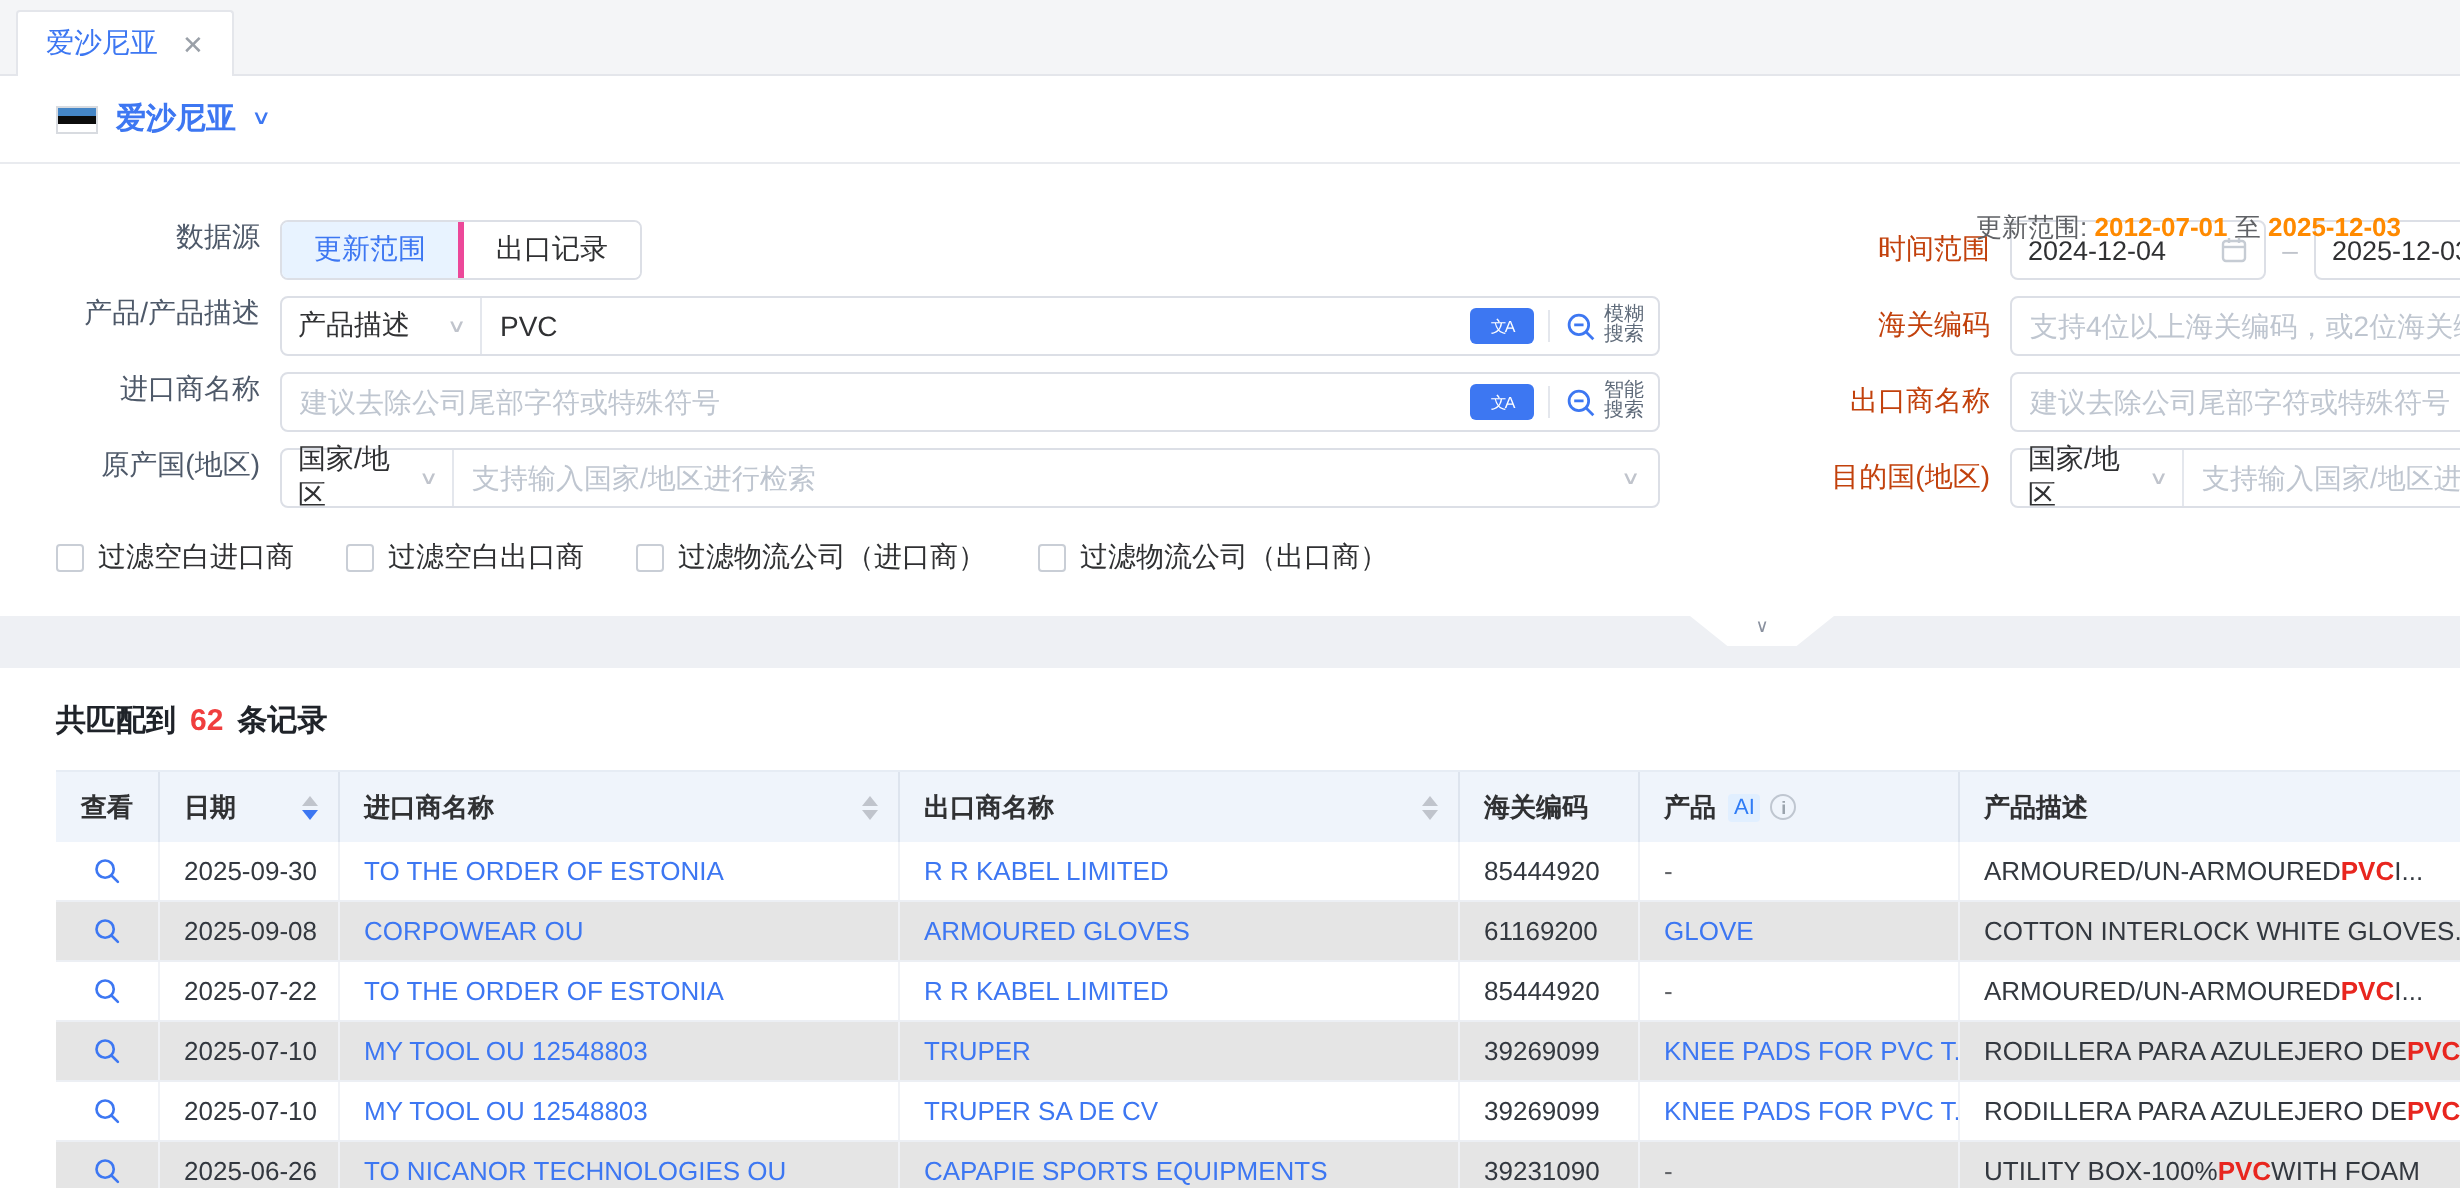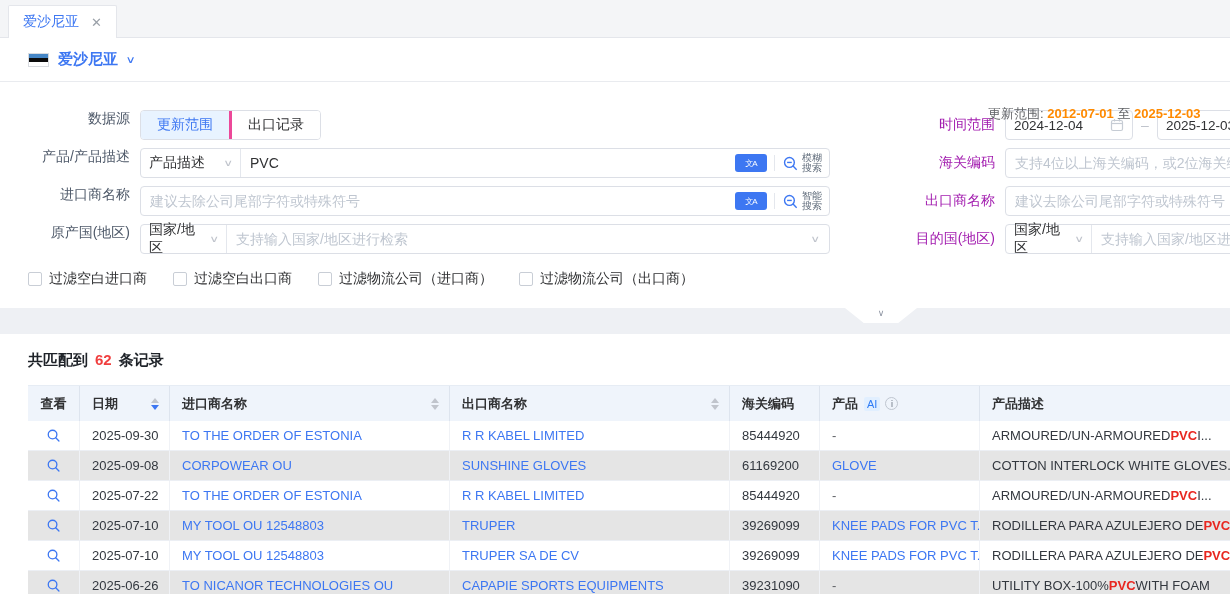--- a/index.html
+++ b/index.html
@@ -22,21 +22,21 @@
   .chev{color:#3d77f2;font-size:10px;transform:scaleX(1.4)}
   .hdiv{border-bottom:1px solid #e9ebef}
 
   
   .fpanel{position:relative;background:#fff;padding-top:24px}
   .update-range{position:absolute;top:23px;left:988px;font-size:13px;color:#606266;white-space:nowrap}
   .update-range b{color:#ff8a00}
   .frow{display:flex;align-items:center;height:38px;width:1300px}
   .fleft{display:flex;align-items:flex-start;width:845px;flex:none}
   .flabel{width:140px;text-align:right;padding-right:10px;color:#4e5969;flex:none;white-space:nowrap}
-  .frlabel{width:160px;text-align:right;padding-right:10px;color:#a21caf;flex:none;white-space:nowrap}
+  .frlabel{width:160px;text-align:right;padding-right:10px;color:#c2410c;flex:none;white-space:nowrap}
 
   .toggle{display:inline-flex;border:1px solid #dcdfe6;border-radius:4px;overflow:hidden;height:30px}
   .tgl{height:100%;padding:0 16px;background:#fff;border:none;font-size:14px;color:#303133;cursor:pointer;font-family:inherit}
   .tgl + .tgl{border-left:3px solid #ec4899}
   .tgl.on{background:#e8f3ff;color:#3d77f2}
 
   .combo{display:flex;align-items:center;height:30px;border:1px solid #dcdfe6;border-radius:4px;background:#fff}
   .w-main{width:690px}
   .w-side{width:280px;flex:none}
   .combo-select{height:100%;display:flex;align-items:center;justify-content:space-between;padding:0 8px;border-right:1px solid #e4e7ed;flex:none;cursor:pointer}
@@ -330,21 +330,21 @@
         </div>
         <div class="trow alt">
           <div class="td c0">
             <svg width="15" height="15" viewBox="0 0 16 16">
               <circle cx="7" cy="7" r="4.6" fill="none" stroke="#3d77f2" stroke-width="1.4"></circle>
               <line x1="10.4" y1="10.4" x2="13.8" y2="13.8" stroke="#3d77f2" stroke-width="1.4" stroke-linecap="round"></line>
             </svg>
           </div>
           <div class="td c1">2025-09-08</div>
           <div class="td c2 link">CORPOWEAR OU</div>
-          <div class="td c3 link">SUNSHINE GLOVES</div>
+          <div class="td c3 link">ARMOURED GLOVES</div>
           <div class="td c4">61169200</div>
           <div class="td c5 link">GLOVE</div>
           <div class="td c6">
             <span>COTTON INTERLOCK WHITE GLOVES...</span>
           </div>
         </div>
         <div class="trow">
           <div class="td c0">
             <svg width="15" height="15" viewBox="0 0 16 16">
               <circle cx="7" cy="7" r="4.6" fill="none" stroke="#3d77f2" stroke-width="1.4"></circle>

